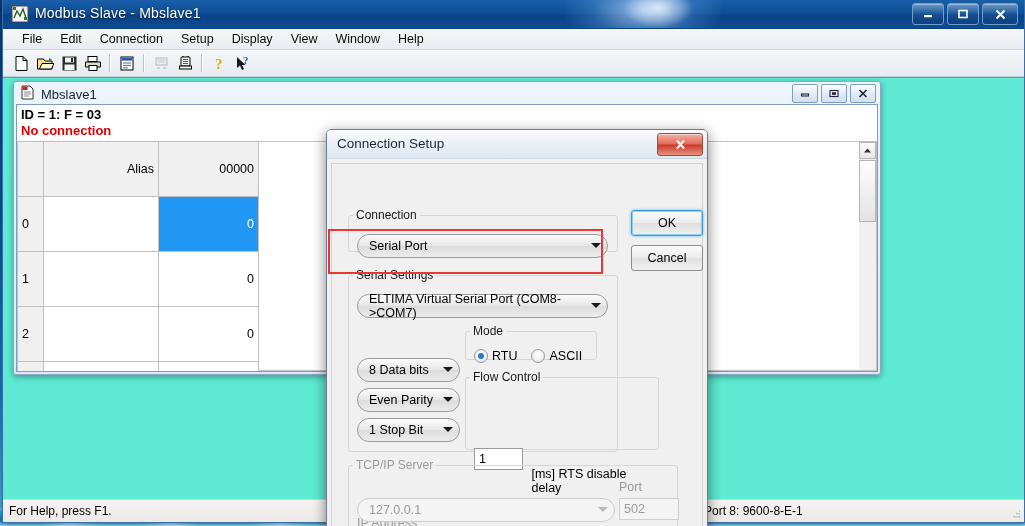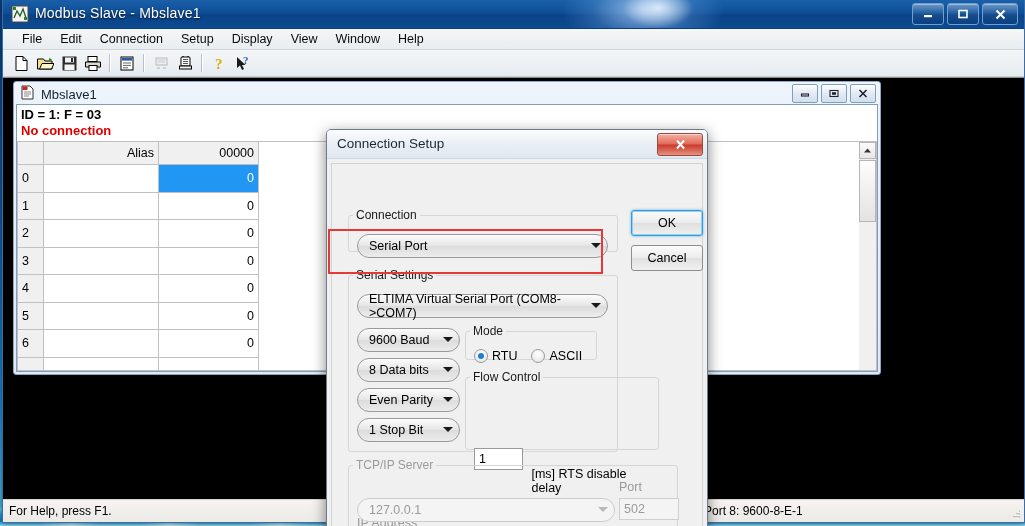--- a/index.html
+++ b/index.html
@@ -52,21 +52,21 @@
     border-bottom:1px solid #cfd6de;display:flex;align-items:center;padding-left:10px;}
   #menubar .mi{padding:2px 9px;font-size:12.5px;color:#0a0a0a;}
 
   
   #toolbar{flex:0 0 26px;height:26px;background:linear-gradient(180deg,#f4f6f8,#e6ebf0);
     border-bottom:1px solid #c6ced8;display:flex;align-items:center;padding-left:6px;gap:0px;}
   .tb{width:24px;height:22px;display:flex;align-items:center;justify-content:center;}
   .tbsep{width:1px;height:18px;background:#b9c0c8;margin:0 4px;border-right:1px solid #fff;}
 
   
-  #mdi{flex:1 1 auto;position:relative;background:#000000;
+  #mdi{flex:1 1 auto;position:relative;background:#5eead4;
     border-top:1px solid #8e8e8e;}
 
   
   #statusbar{flex:0 0 22px;height:22px;background:linear-gradient(180deg,#f5f2ef,#eceae7);
     border-top:1px solid #d6d2cd;display:flex;align-items:center;font-size:12px;color:#000;position:relative;}
   #statusbar .sLeft{padding-left:6px;flex:1 1 auto;}
   #statusbar .sSep{width:1px;height:16px;background:#cfcac4;border-right:1px solid #fff;}
   #statusbar .sRight{width:320px;padding-left:8px;}
   #grip{position:absolute;right:3px;bottom:2px;width:12px;height:12px;}
 
@@ -83,21 +83,21 @@
   .cbtns{position:absolute;right:2px;top:0px;display:flex;gap:3px;}
   .cbtn{width:24px;height:17px;border:1px solid #7f9dbe;border-radius:2px;
     background:linear-gradient(180deg,#fdfefe,#e2eaf3 50%,#d2dfee);
     display:flex;align-items:center;justify-content:center;}
   #childBody{flex:1 1 auto;background:#fff;border:1px solid #7f9dbe;display:flex;flex-direction:column;overflow:hidden;}
   #childInfo{padding:2px 4px 0 4px;}
   #idline{font-weight:bold;font-size:13px;color:#000;}
   #noconn{font-weight:bold;font-size:13px;color:#e00000;margin-top:1px;}
   #gridWrap{flex:1 1 auto;display:flex;margin-top:3px;overflow:hidden;}
   table.grid{border-collapse:collapse;table-layout:fixed;font-size:12.5px;}
-  table.grid th,table.grid td{border:1px solid #c0c0c0;height:22px;padding:0 4px;}
+  table.grid th,table.grid td{border:1px solid #c0c0c0;height:22px;padding:16px 4px;}
   table.grid th{background:#f0f0f0;color:#000;font-weight:normal;text-align:right;}
   .colRow{width:26px;}
   .colAlias{width:115px;}
   .colVal{width:100px;}
   td.rowhdr{background:#f0f0f0;text-align:left;padding-left:5px;}
   td.alias{background:#fff;}
   td.val{background:#fff;text-align:right;}
   td.val.sel{background:#2196f3;color:#fff;}
   tr.lastrow td{height:10px;}
   #vscroll{width:17px;background:#f0f0f0;border:1px solid #c0c0c0;border-left:none;
@@ -417,24 +417,20 @@
             </div>
           </fieldset>
 
           <fieldset class="gb" style="left:0;top:96px;width:268px;height:182px;">
             <legend>Serial Settings</legend>
             <div class="combo" style="position:absolute;left:8px;top:12px;width:238px;">
               <span>ELTIMA Virtual Serial Port (COM8-&gt;COM7)</span>
               <span class="arrow"></span>
             </div>
 
-            <div class="combo" style="position:absolute;left:8px;top:46px;width:90px;">
-              <span>9600 Baud</span>
-              <span class="arrow"></span>
-            </div>
             <div class="combo" style="position:absolute;left:8px;top:76px;width:90px;">
               <span>8 Data bits</span>
               <span class="arrow"></span>
             </div>
             <div class="combo" style="position:absolute;left:8px;top:106px;width:90px;">
               <span>Even Parity</span>
               <span class="arrow"></span>
             </div>
             <div class="combo" style="position:absolute;left:8px;top:136px;width:90px;">
               <span>1 Stop Bit</span>

